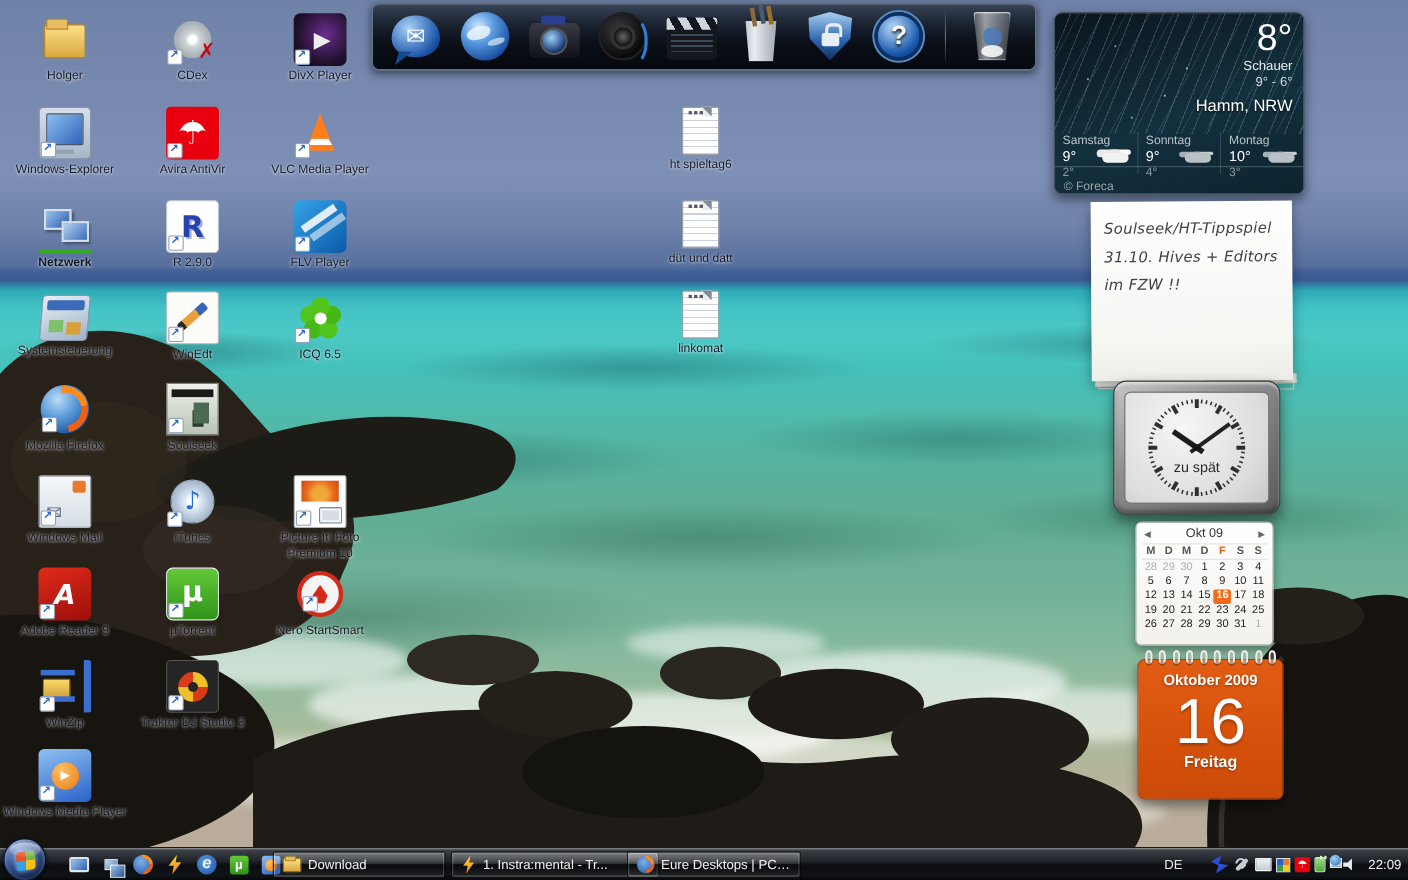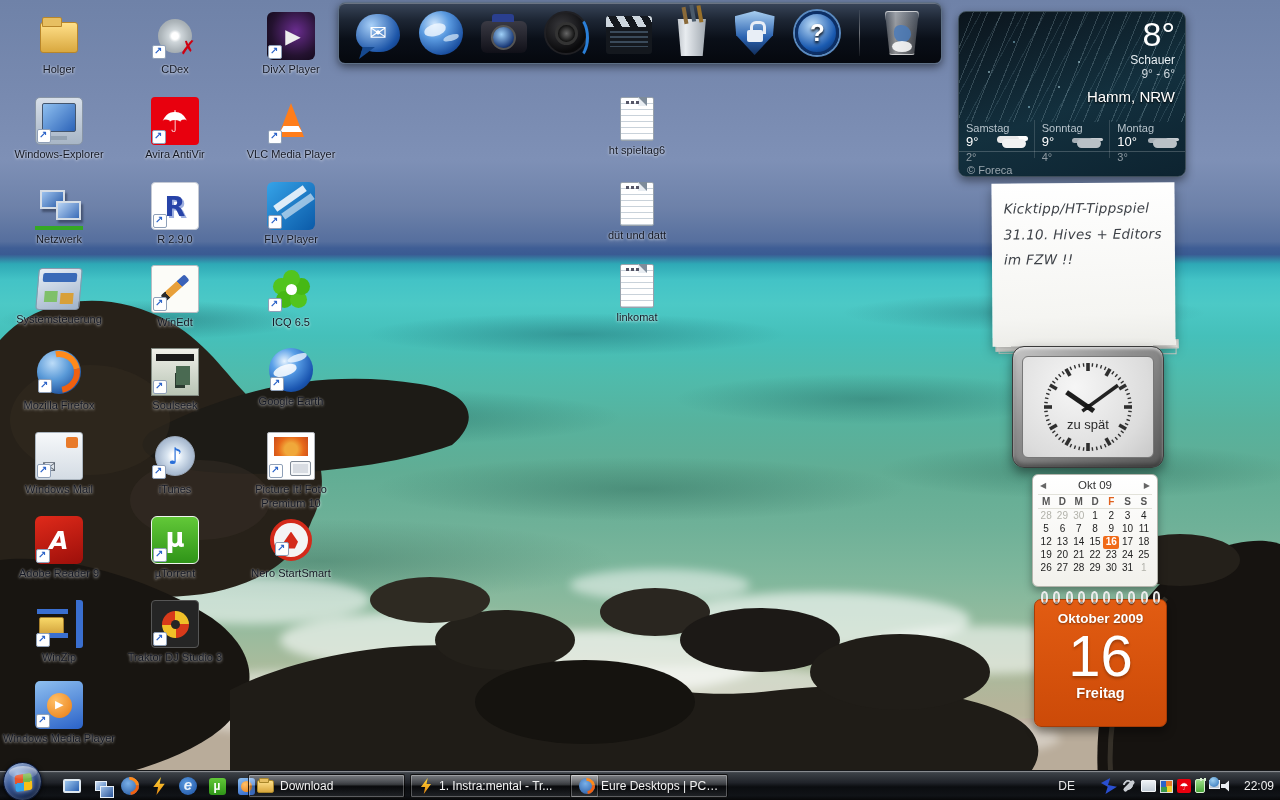--- a/index.html
+++ b/index.html
@@ -373,21 +373,21 @@
       <div class="dicon" style="left: 2px; top: 12px;">
         <div class="icn ic-folder"></div>
         <div class="lbl">Holger</div>
       </div>
       <div class="dicon" style="left: 2px; top: 97px;">
         <div class="icn ic-explorer">
           <div class="sc"></div>
         </div>
         <div class="lbl">Windows-Explorer</div>
       </div>
-      <div class="dicon" style="left: 2px; top: 182px;">
+      <div class="dicon" style="left: 2px; top: 182px; font-weight: bold;">
         <div class="icn ic-network"></div>
         <div class="lbl">Netzwerk</div>
       </div>
       <div class="dicon" style="left: 2px; top: 265px;">
         <div class="icn ic-controlpanel"></div>
         <div class="lbl">Systemsteuerung</div>
       </div>
       <div class="dicon" style="left: 2px; top: 348px;">
         <div class="icn ic-firefox">
           <div class="sc"></div>
@@ -482,26 +482,20 @@
         <div class="icn ic-vlc">
           <div class="sc"></div>
         </div>
         <div class="lbl">VLC Media Player</div>
       </div>
       <div class="dicon" style="left: 234px; top: 265px;">
         <div class="icn ic-icq">
           <div class="sc"></div>
         </div>
         <div class="lbl">ICQ 6.5</div>
-      </div>
-      <div class="dicon" style="left: 234px; top: 348px;">
-        <div class="icn ic-googleearth">
-          <div class="sc"></div>
-        </div>
-        <div class="lbl">Google Earth</div>
       </div>
       <div class="dicon" style="left: 234px; top: 432px;">
         <div class="icn ic-pictureit">
           <div class="sc"></div>
         </div>
         <div class="lbl">Picture It! Foto Premium 10</div>
       </div>
       <div class="dicon" style="left: 234px; top: 516px;">
         <div class="icn ic-nero">
           <div class="sc"></div>
@@ -582,21 +576,21 @@
         </div>
       </div>
     <div class="wx-credit">© Foreca</div>
   </div>
 
   <div class="gadget note">
     <div class="note-p3"></div>
     <div class="note-p2"></div>
     <div class="note-paper">
       <div class="note-text">
-        <div>Kicktipp/HT-Tippspiel</div>
+        <div>Soulseek/HT-Tippspiel</div>
         <div>31.10. Hives + Editors</div>
         <div>im FZW !!</div>
       </div>
     </div>
   </div>
 
   <div class="gadget gclock">
     <div class="clock-face">
       <svg id="clocksvg" viewBox="-50 -50 100 100" preserveAspectRatio="xMidYMid meet">
           <line x1="0" y1="-44" x2="0" y2="-36" stroke="#2f2f2f" stroke-width="3.6" transform="rotate(0)"></line>

